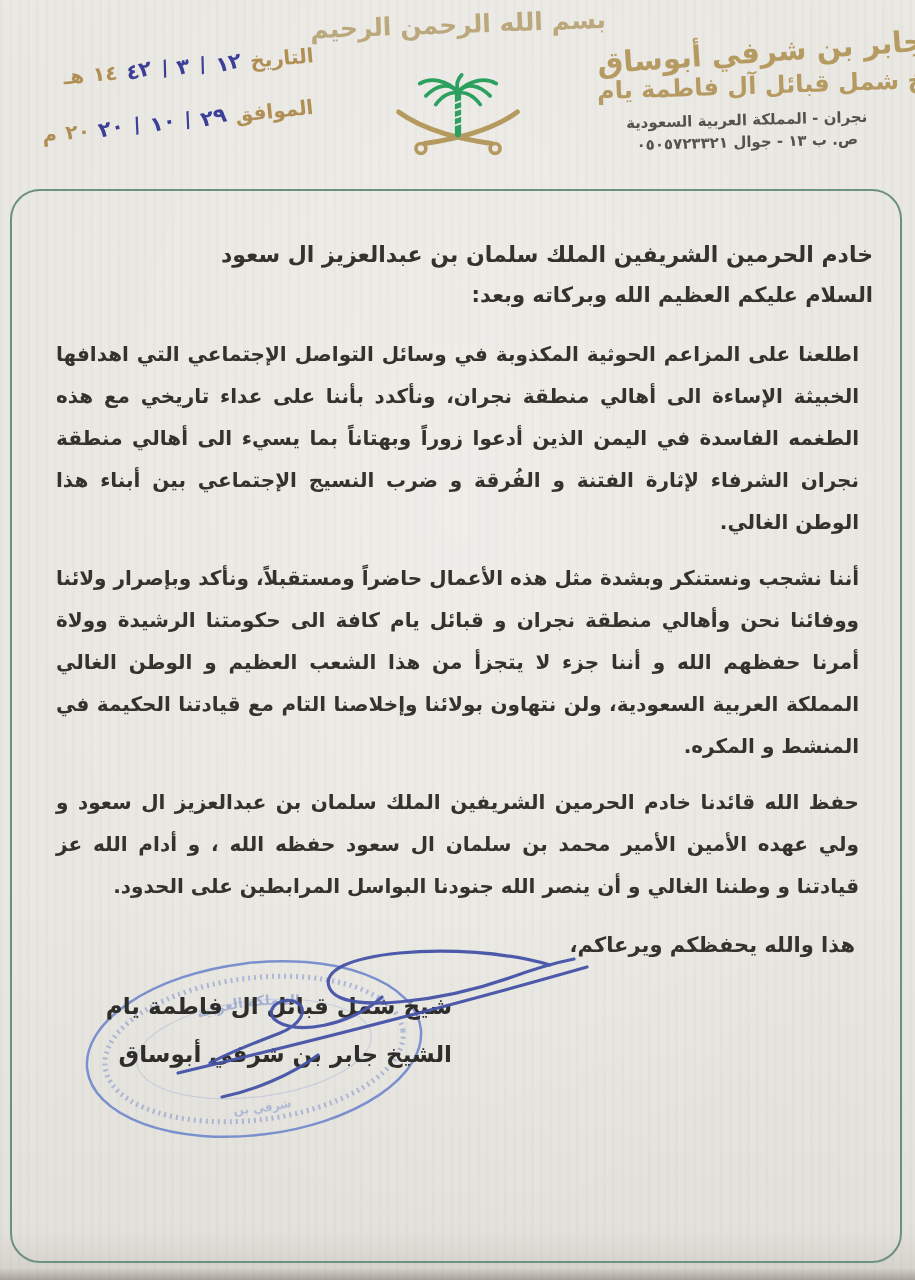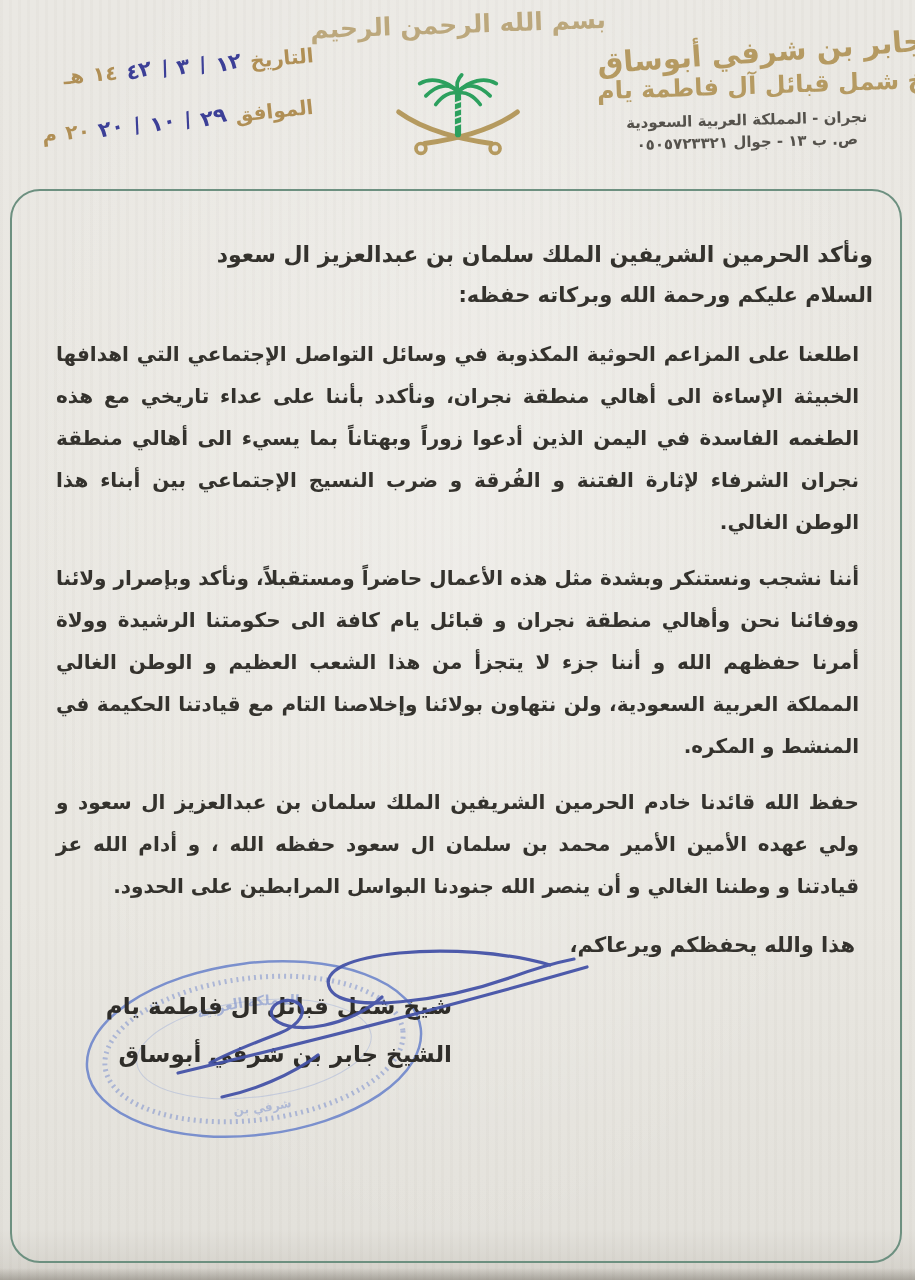--- a/index.html
+++ b/index.html
@@ -161,23 +161,23 @@
       <span class="hand sep">/</span>
       <span class="hand">٢٩</span>
       <span class="gold">الموافق</span>
     </div>
   </div>
 
   <div class="frame"></div>
 
   <div class="letter">
     <div class="salutation">
-      <span>ونأكد الحرمين الشريفين الملك سلمان بن عبدالعزيز ال سعود</span>
-    </div>
-    <div class="greeting">السلام عليكم ورحمة الله وبركاته حفظه:</div>
+      <span>خادم الحرمين الشريفين الملك سلمان بن عبدالعزيز ال سعود</span>
+    </div>
+    <div class="greeting">السلام عليكم العظيم الله وبركاته وبعد:</div>
 
     <div class="paras">
       <p>اطلعنا على المزاعم الحوثية المكذوبة في وسائل التواصل الإجتماعي التي اهدافها الخبيثة الإساءة الى أهالي منطقة نجران، ونأكدد بأننا على عداء تاريخي مع هذه الطغمه الفاسدة في اليمن الذين أدعوا زوراً وبهتاناً بما يسيء الى أهالي منطقة نجران الشرفاء لإثارة الفتنة و الفُرقة و ضرب النسيج الإجتماعي بين أبناء هذا الوطن الغالي.</p>
       <p>أننا نشجب ونستنكر وبشدة مثل هذه الأعمال حاضراً ومستقبلاً، ونأكد وبإصرار ولائنا ووفائنا نحن وأهالي منطقة نجران و قبائل يام كافة الى حكومتنا الرشيدة وولاة أمرنا حفظهم الله و أننا جزء لا يتجزأ من هذا الشعب العظيم و الوطن الغالي المملكة العربية السعودية، ولن نتهاون بولائنا وإخلاصنا التام مع قيادتنا الحكيمة في المنشط و المكره.</p>
       <p>حفظ الله قائدنا خادم الحرمين الشريفين الملك سلمان بن عبدالعزيز ال سعود و ولي عهده الأمين الأمير محمد بن سلمان ال سعود حفظه الله ، و أدام الله عز قيادتنا و وطننا الغالي و أن ينصر الله جنودنا البواسل المرابطين على الحدود.</p>
     </div>
 
     <div class="closing">هذا والله يحفظكم ويرعاكم،</div>
 
     <div class="sig-area">

